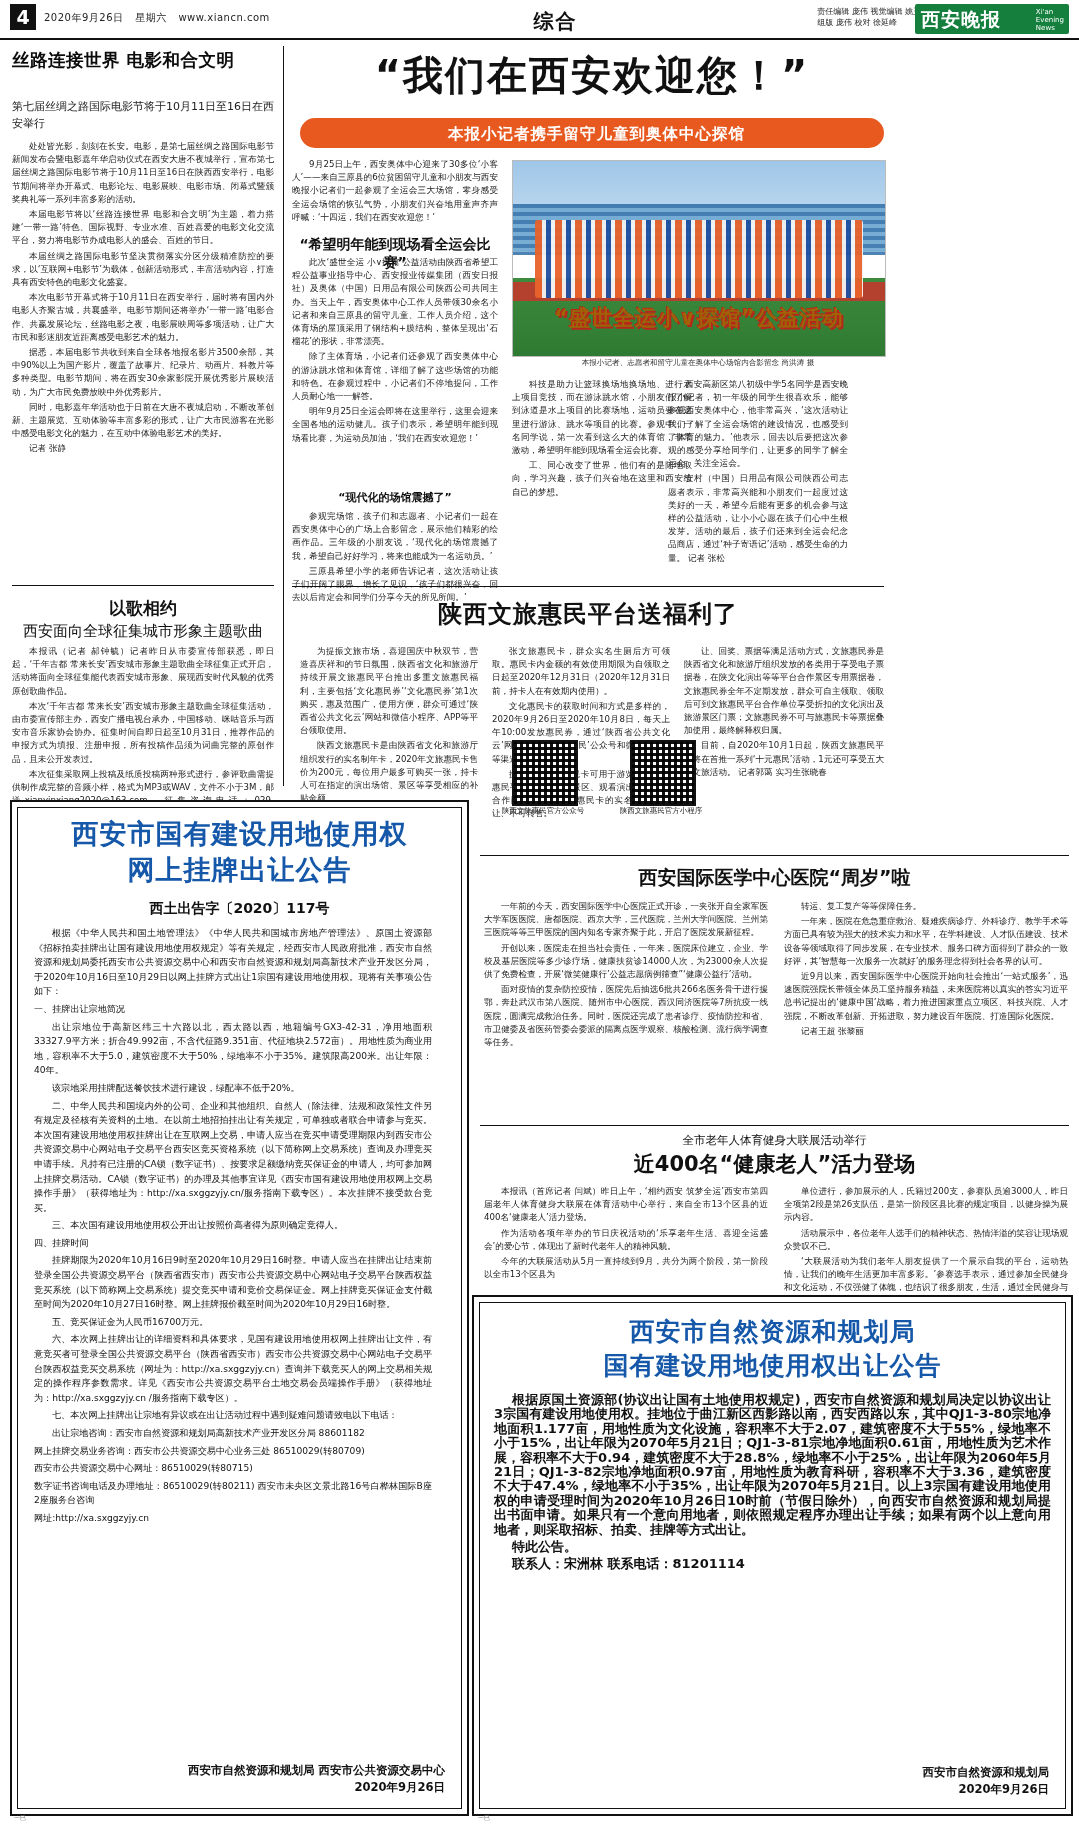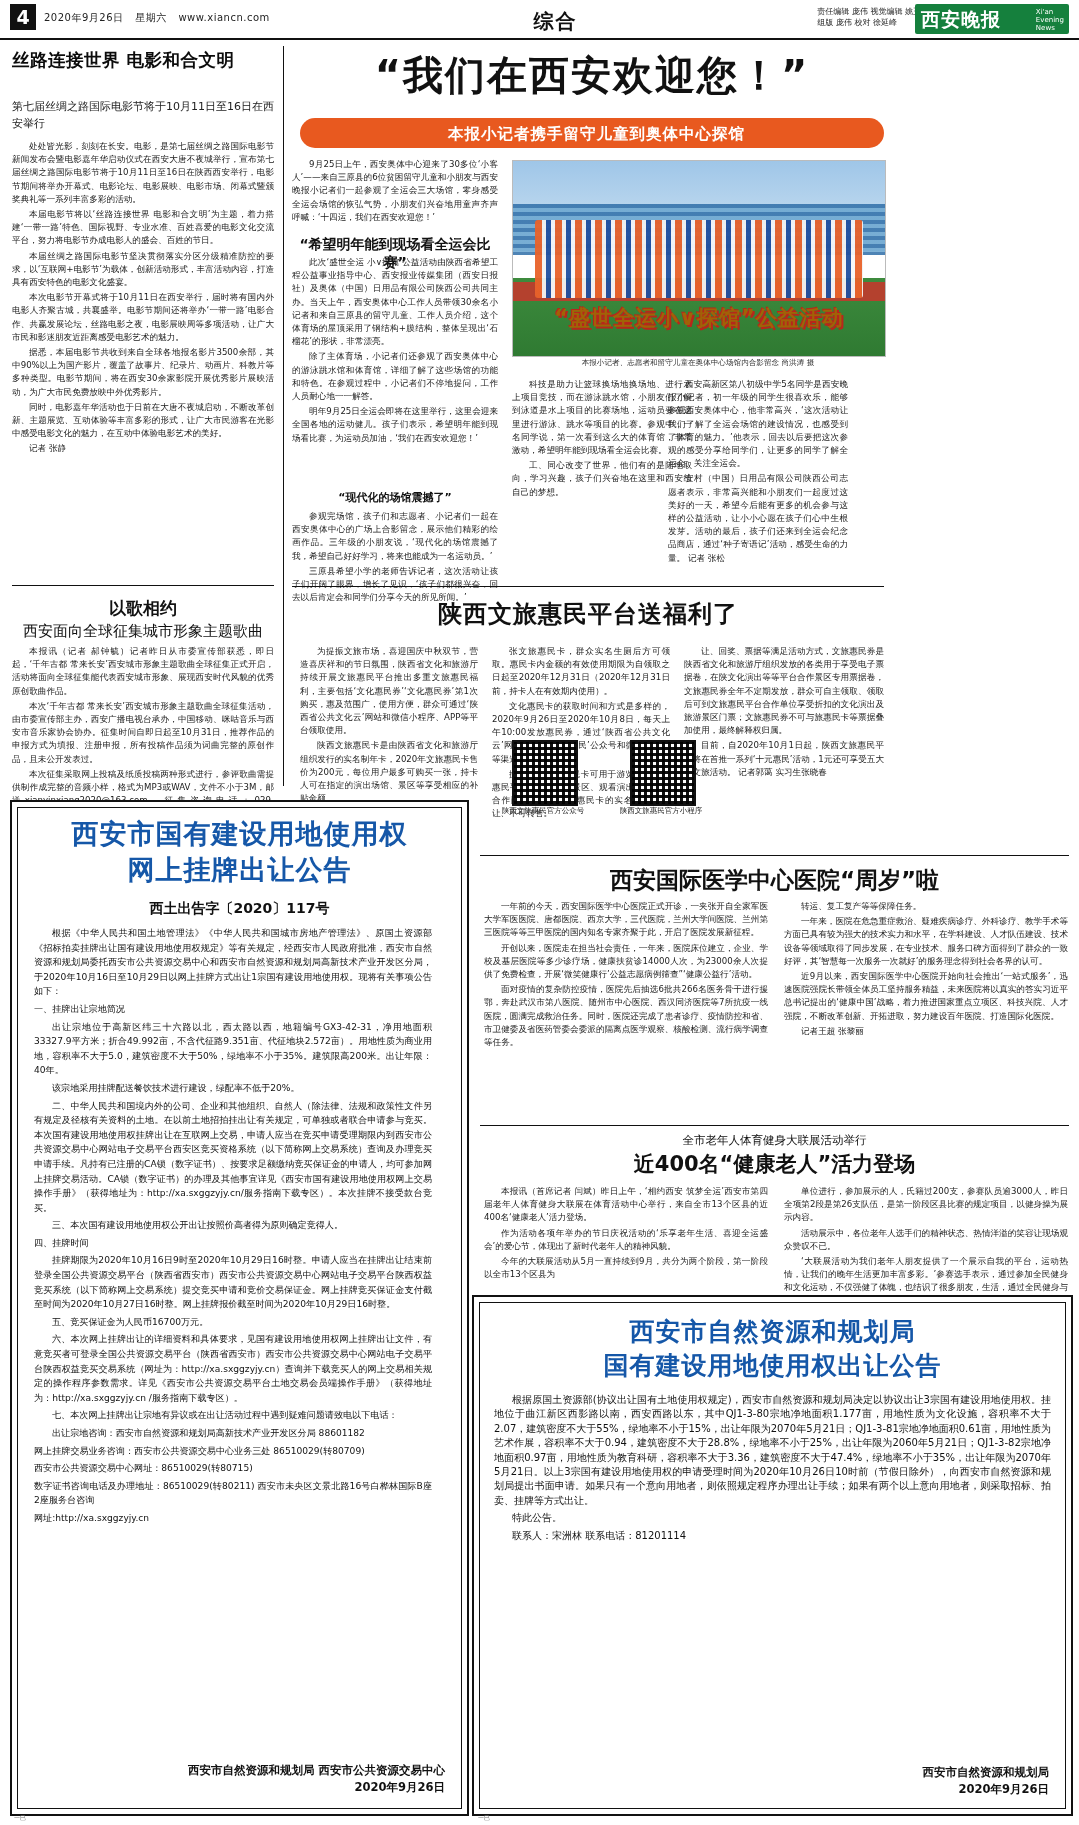--- a/index.html
+++ b/index.html
@@ -82,21 +82,21 @@
   .nt-no{position:absolute;left:0;right:0;top:98px;text-align:center;font-size:14px;font-weight:bold;color:#111;}
   .nbody{position:absolute;left:22px;top:124px;width:398px;font-size:9.1px;line-height:14.6px;text-align:justify;color:#111;}
   .nbody p{margin:0 0 3px 0;text-indent:18px;}
   .nbody p.noind{text-indent:0;}
   .nsign{position:absolute;left:0;right:22px;bottom:18px;text-align:right;font-size:11.5px;font-weight:bold;line-height:17px;}
 
   
   .notice2{position:absolute;left:472px;top:1295px;width:597px;height:517px;border:2px solid #111;background:#fff;}
   .notice2-inner{position:absolute;left:5px;top:5px;right:5px;bottom:5px;border:1px solid #111;}
   .n2t{position:absolute;left:0;right:0;top:18px;text-align:center;font-size:25px;font-weight:bold;color:#1557a8;line-height:34px;letter-spacing:1px;}
-  .n2body{position:absolute;left:20px;top:96px;width:557px;font-size:10px;line-height:14.4px;text-align:justify;}
+  .n2body{position:absolute;left:20px;top:96px;width:557px;font-size:13px;line-height:14.4px;text-align:justify;font-weight:bold;}
   .n2body p{margin:0 0 3px 0;text-indent:18px;}
   .n2sign{position:absolute;right:22px;bottom:16px;text-align:right;font-size:11.5px;font-weight:bold;line-height:17px;}
 
   
   .rh{position:absolute;text-align:center;font-weight:bold;}
   .footmark{position:absolute;font-size:6px;color:#777;}
 </style>
 </head>
 <body>
 
@@ -210,21 +210,21 @@
   </div>
 
   <div class="qr" style="left:512px;top:740px;"></div>
   <div class="qr-label" style="left:500px;top:806px;">陕西文旅惠民官方公众号</div>
   <div class="qr" style="left:630px;top:740px;"></div>
   <div class="qr-label" style="left:618px;top:806px;">陕西文旅惠民官方小程序</div>
 
   <div class="vr-thin" style="left:468px;top:860px;height:420px;"></div>
 
   <div class="hr-thin" style="left:480px;top:855px;width:589px;"></div>
-  <div class="rh" style="left:480px;top:865px;width:589px;font-size:23px;">西安国际医学中心医院“周岁”啦</div>
+  <div class="rh" style="left:480px;top:865px;width:589px;font-size:19px;">西安国际医学中心医院“周岁”啦</div>
 
   <div class="col" style="left:484px;top:900px;width:284px;">
     <p>一年前的今天，西安国际医学中心医院正式开诊，一夹张开自全家军医大学军医医院、唐都医院、西京大学，三代医院，兰州大学间医院、兰州第三医院等等三甲医院的国内知名专家齐聚于此，开启了医院发展新征程。</p>
     <p>开创以来，医院走在担当社会责任，一年来，医院床位建立，企业、学校及基层医院等多少诊疗场，健康扶贫诊14000人次，为23000余人次提供了免费检查，开展‘微笑健康行’公益志愿病例筛查”‘健康公益行’活动。</p>
     <p>面对疫情的复杂防控疫情，医院先后抽选6批共266名医务骨干进行援鄂，奔赴武汉市第八医院、随州市中心医院、西汉同济医院等7所抗疫一线医院，圆满完成救治任务。同时，医院还完成了患者诊疗、疫情防控和省、市卫健委及省医药管委会委派的隔离点医学观察、核酸检测、流行病学调查等任务。</p>
   </div>
   <div class="col" style="left:784px;top:900px;width:284px;">
     <p>转运、复工复产等等保障任务。</p>
     <p>一年来，医院在危急重症救治、疑难疾病诊疗、外科诊疗、教学手术等方面已具有较为强大的技术实力和水平，在学科建设、人才队伍建设、技术设备等领域取得了同步发展，在专业技术、服务口碑方面得到了群众的一致好评，其‘智慧每一次服务一次就好’的服务理念得到社会各界的认可。</p>
     <p>近9月以来，西安国际医学中心医院开始向社会推出‘一站式服务’，迅速医院强院长带领全体员工坚持服务精益，未来医院将以真实的答实习近平总书记提出的‘健康中国’战略，着力推进国家重点立项区、科技兴院、人才强院，不断改革创新、开拓进取，努力建设百年医院、打造国际化医院。</p>

